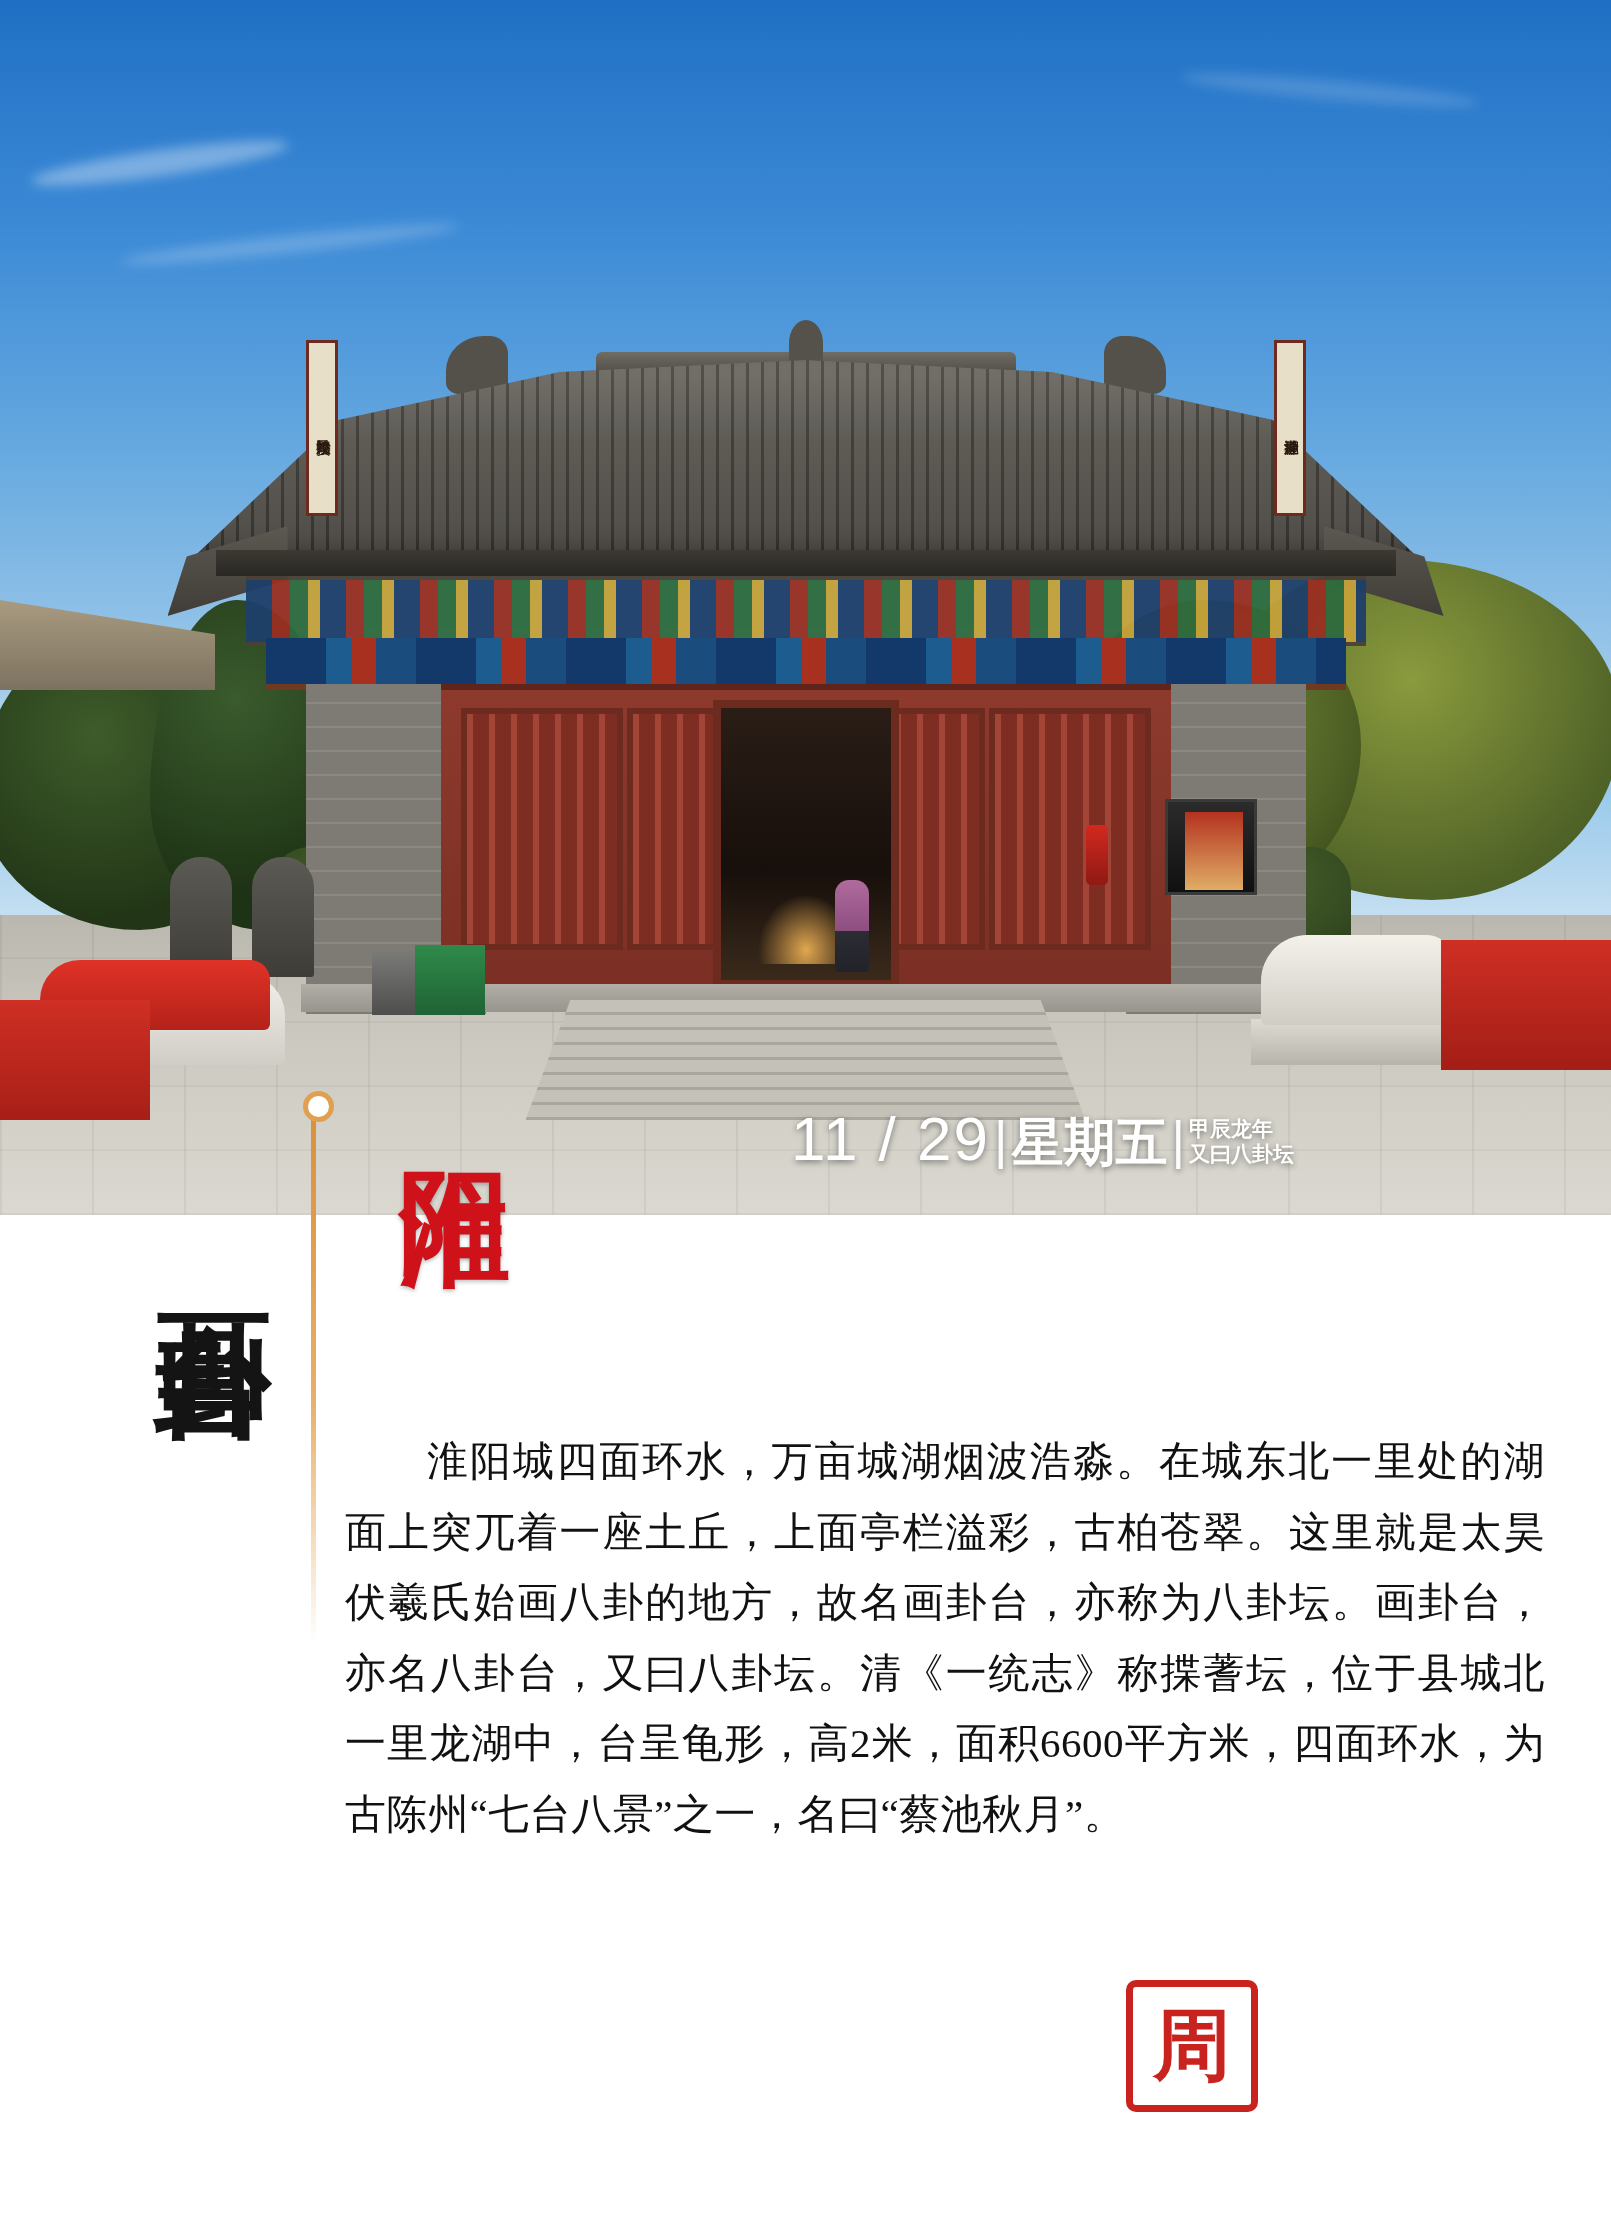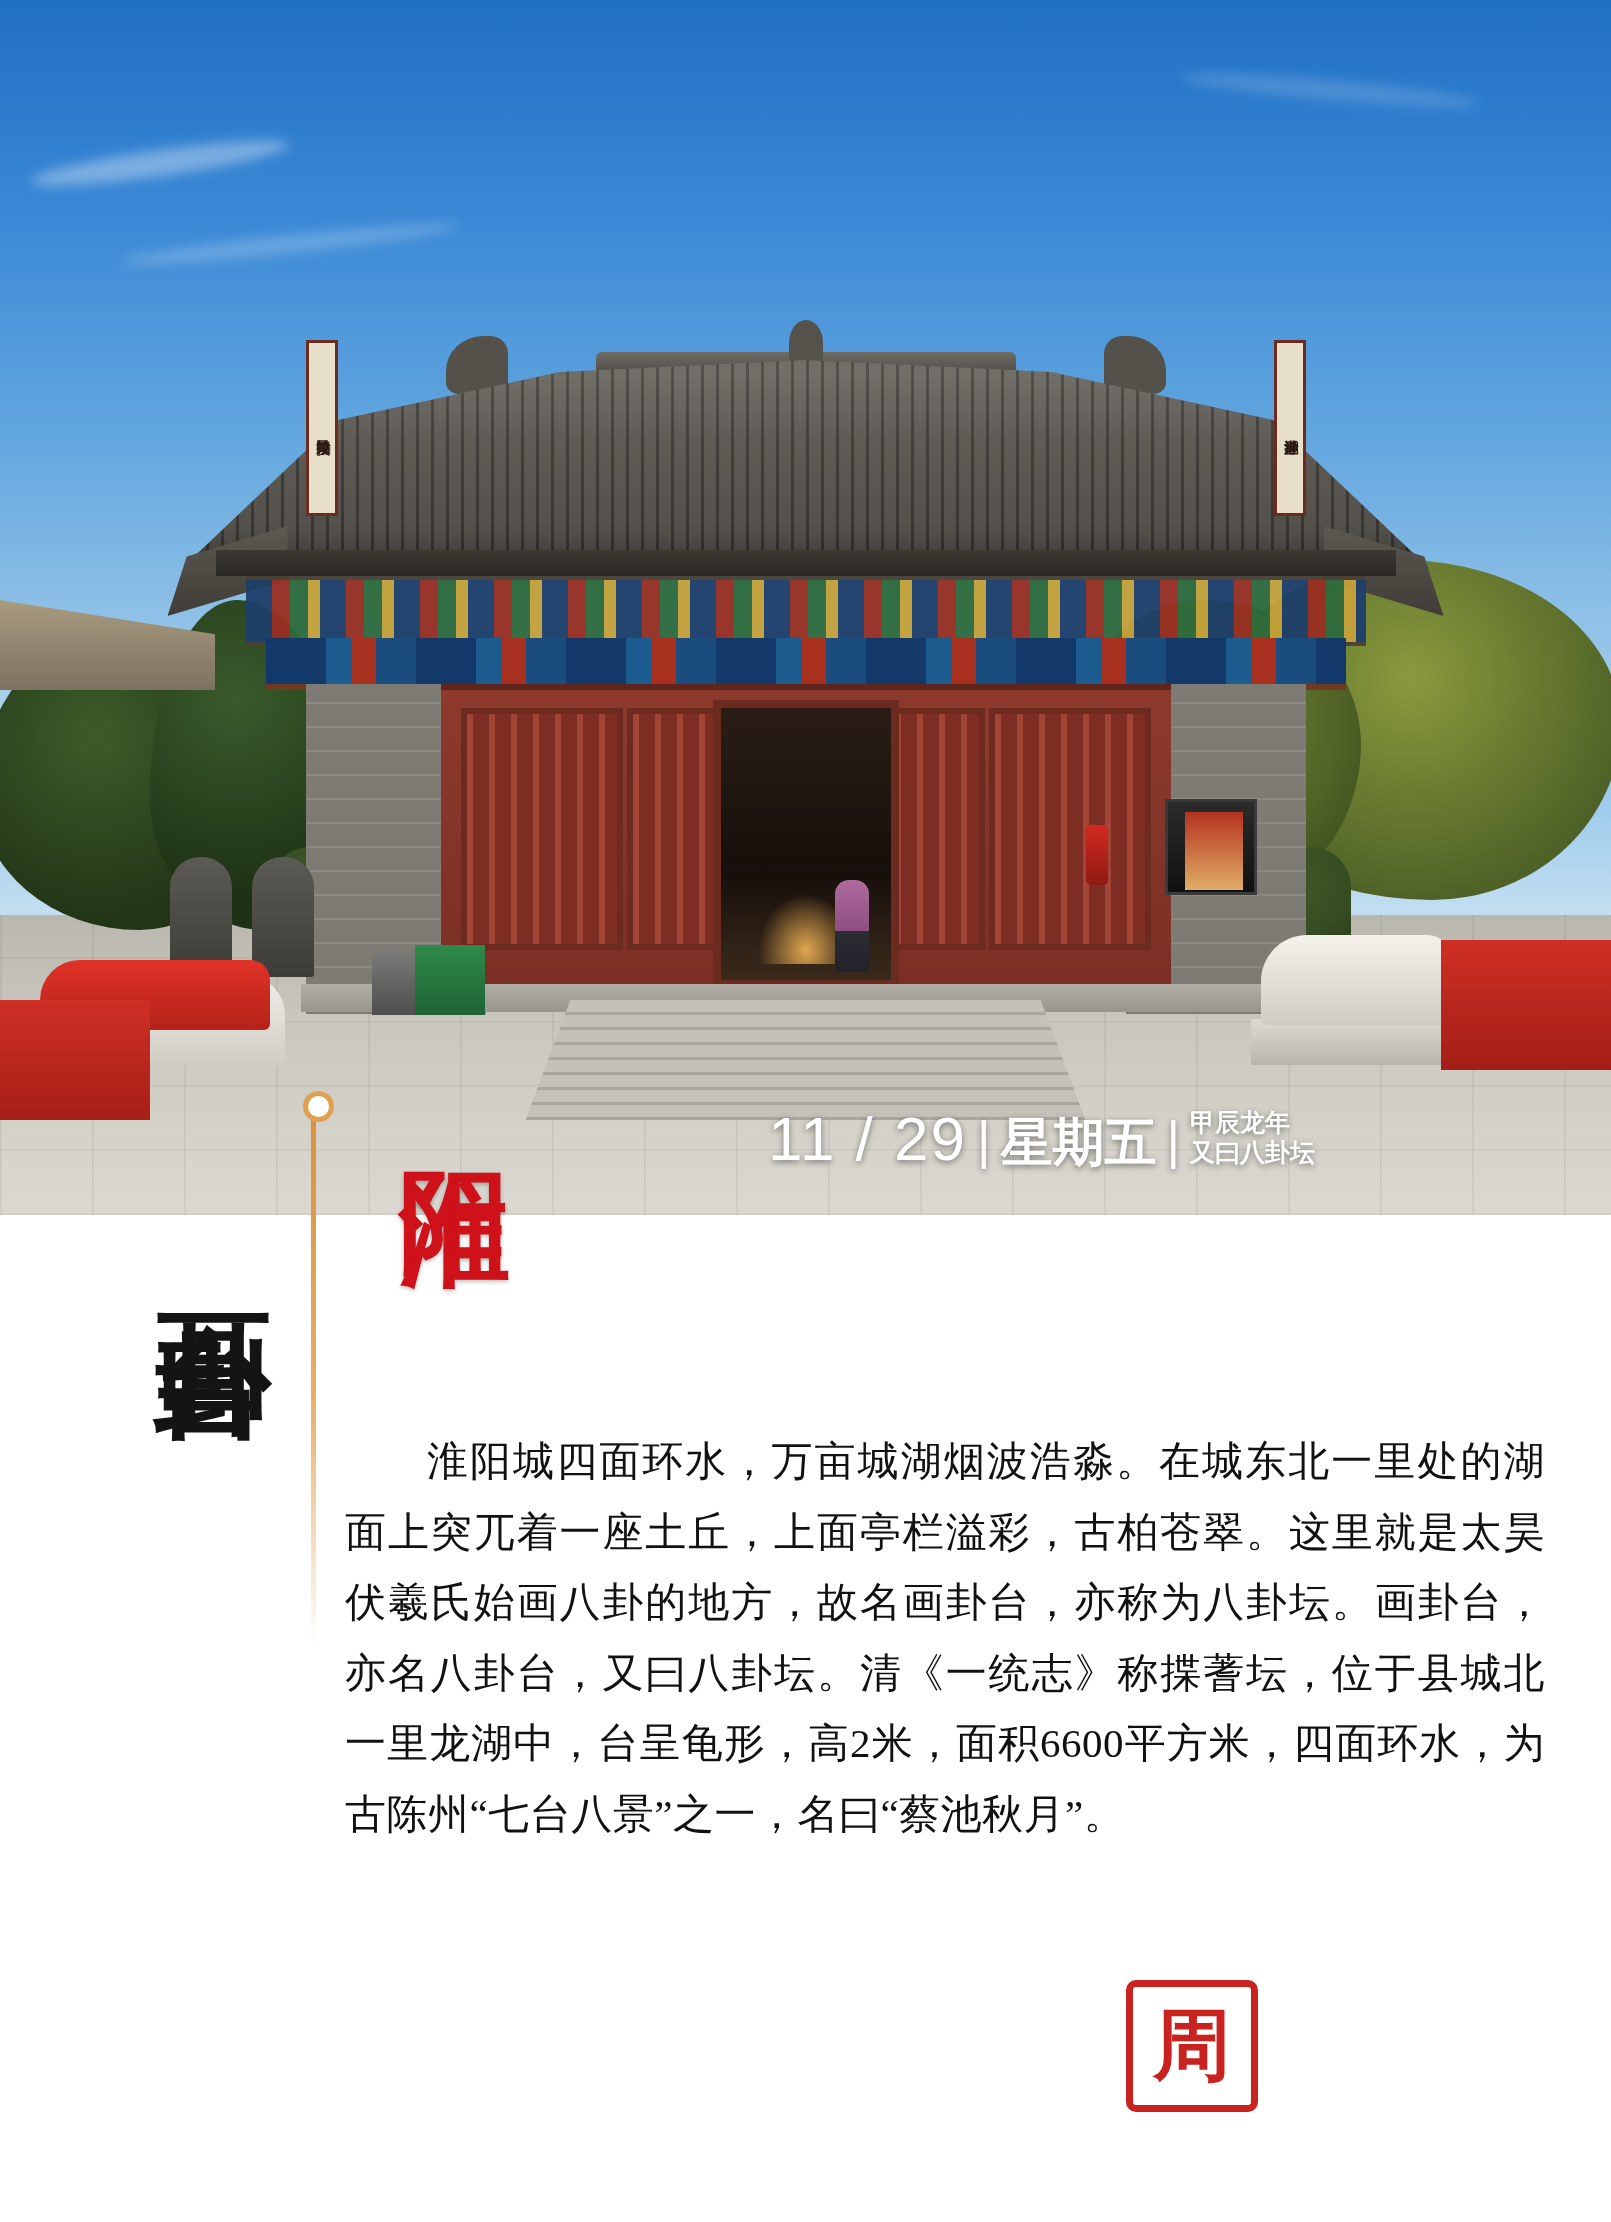--- a/index.html
+++ b/index.html
@@ -419,25 +419,25 @@
     top: 600px;
     width: 215px;
     height: 90px;
     background: linear-gradient(180deg, #a89b80, #7d7260);
     clip-path: polygon(0% 0%, 100% 38%, 100% 100%, 0% 100%);
   }
 
   
   .date-overlay {
     position: absolute;
-    left: 768px;
+    left: 791px;
     top: 1108px;
     display: flex;
     align-items: flex-end;
-    gap: 10px;
+    gap: 4px;
     color: #ffffff;
     text-shadow: 0 2px 6px rgba(0,0,0,0.45);
     font-family: "Liberation Sans", sans-serif;
   }
   .date-md {
     font-size: 62px;
     font-weight: 400;
     letter-spacing: 2px;
     line-height: 1;
   }
@@ -451,21 +451,21 @@
     font-size: 52px;
     font-weight: 700;
     line-height: 1;
     padding-bottom: 2px;
   }
   .date-lunar {
     display: flex;
     flex-direction: column;
     justify-content: flex-end;
     line-height: 1.18;
-    font-size: 25px;
+    font-size: 21px;
     font-weight: 700;
     padding-bottom: 3px;
   }
 
   
   .lower {
     position: absolute;
     left: 0;
     top: 1215px;
     width: 1398px;

